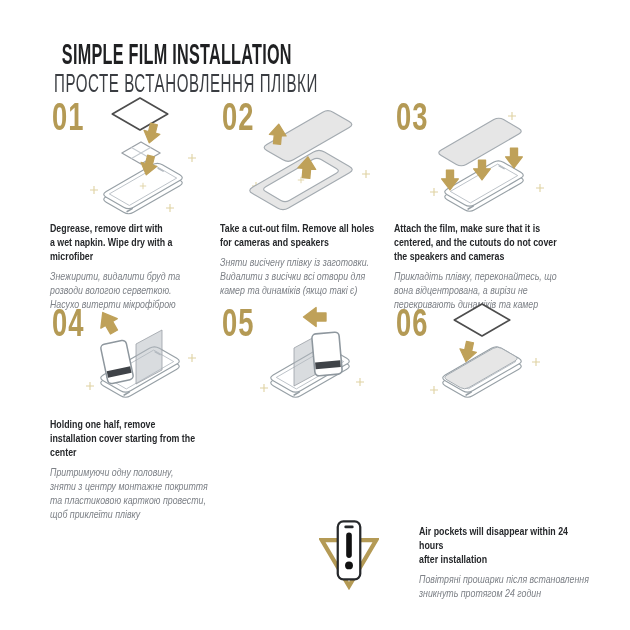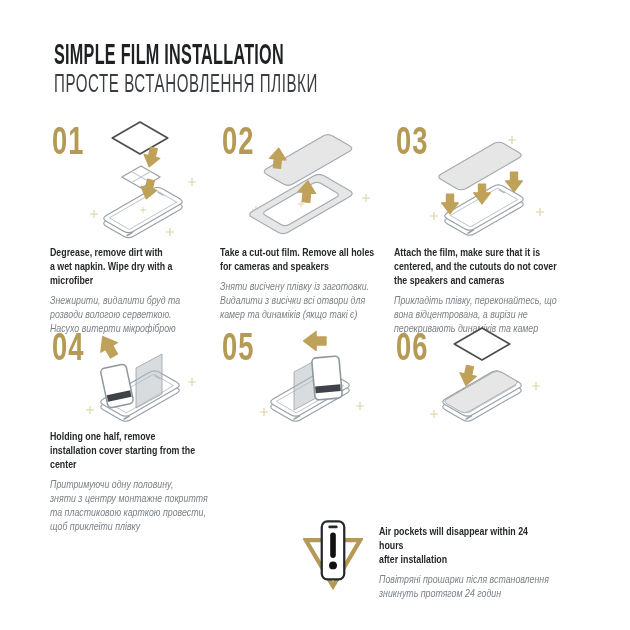--- a/index.html
+++ b/index.html
@@ -3,42 +3,42 @@
 <meta charset="utf-8">
 <style>
   html,body{margin:0;padding:0;}
   body{
     width:630px;height:630px;background:#ffffff;position:relative;overflow:hidden;
     font-family:"Liberation Sans", sans-serif;
   }
   .page{position:absolute;inset:0;background:#fff;}
 
   
-  .hdr{position:absolute;left:54px;top:38px;}
+  .hdr{position:absolute;left:54px;top:38px;text-align:center;}
   .t1{font-size:30px;font-weight:700;color:#1f2022;line-height:1.04;white-space:nowrap;
       transform:scaleX(.54);transform-origin:0 0;letter-spacing:.5px;}
   .t2{font-size:26px;font-weight:400;color:#3a3d42;line-height:1.12;white-space:nowrap;
       transform:scaleX(.58);transform-origin:0 0;letter-spacing:1px;}
 
   
-  .grid{position:absolute;left:50px;top:120px;display:grid;
+  .grid{position:absolute;left:50px;top:96px;display:grid;
         grid-template-columns:170px 174px 186px;grid-template-rows:206px auto;}
   .cell{position:relative;}
   .stepnum{position:absolute;left:2px;top:2px;z-index:2;font-size:38px;font-weight:700;
            color:#b49a55;line-height:1;transform:scaleX(.72);transform-origin:0 0;letter-spacing:1.5px;}
   .illus{display:block;width:170px;height:126px;}
   .illus.r2{height:100px;}
   .txt-en{font-size:10.5px;font-weight:700;color:#26282b;line-height:1.33;white-space:pre-line;
           width:200px;transform:scaleX(.84);transform-origin:0 0;}
   .txt-uk{font-size:10.5px;font-style:italic;color:#7d8187;line-height:1.35;white-space:pre-line;
           width:210px;transform:scaleX(.84);transform-origin:0 0;margin-top:5px;}
-  .r2wrap{margin-top:4px;}
+  .r2wrap{margin-top:16px;}
 
   
-  .note{position:absolute;left:303px;top:518px;display:flex;}
+  .note{position:absolute;left:319px;top:518px;display:flex;gap:24px;}
   .note-text{margin-left:16px;padding-top:7px;}
 
   .defs{position:absolute;width:0;height:0;overflow:hidden;}
 </style>
 </head>
 <body>
 
 <svg class="defs" aria-hidden="true">
   <defs>
     <g id="iso-phone">

